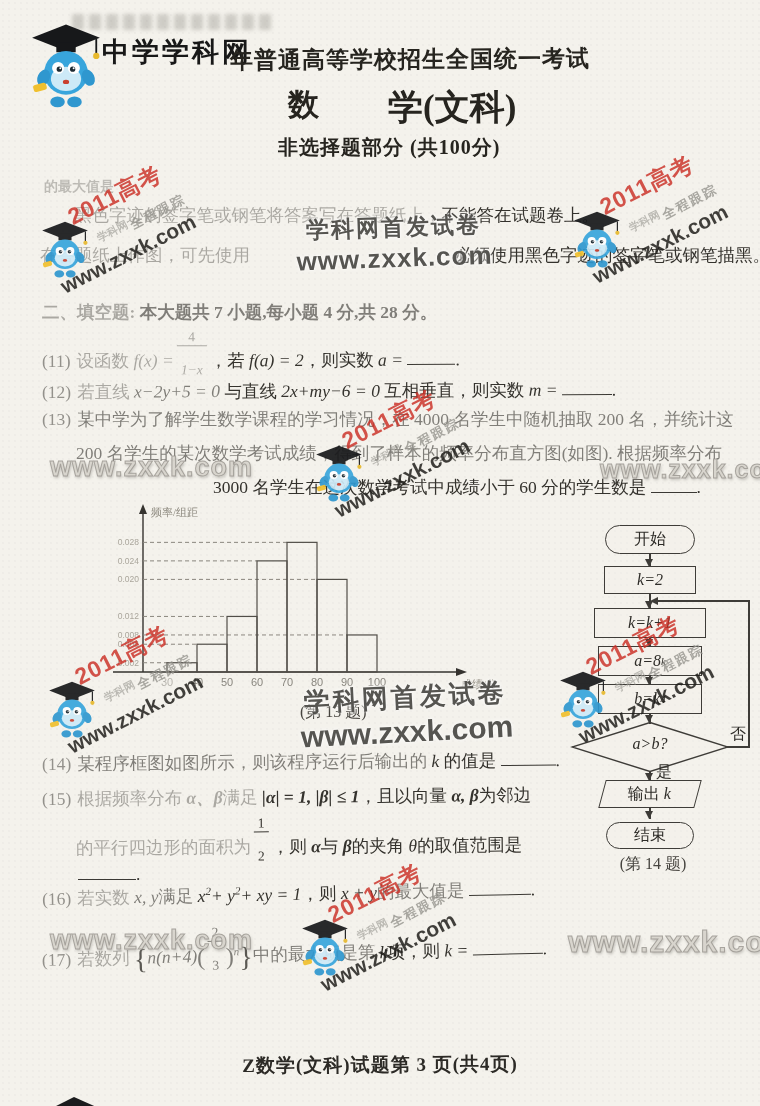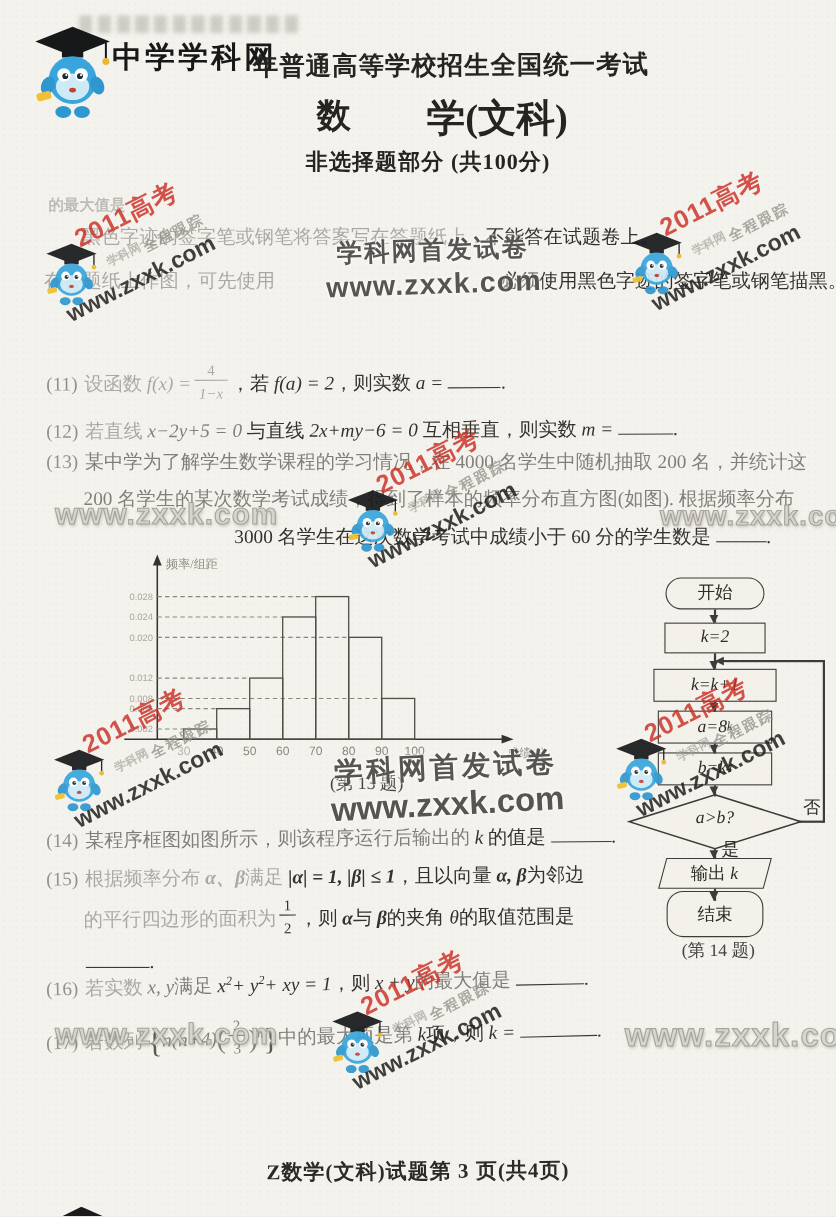--- a/index.html
+++ b/index.html
@@ -23,21 +23,21 @@
   #title-subj-l{left:288px;top:84px;font-size:31px;}
   #title-subj-r{left:388px;top:84px;font-size:35px;}
   #title-part{left:266px;top:134px;font-size:20px;letter-spacing:1px;margin-left:12px;}
   
   .row{position:absolute;white-space:nowrap;font-size:17.5px;color:#34322d;transform-origin:left center;}
   .vfaint{opacity:.38;} .faint{opacity:.6;} .pnum{opacity:.5;margin-right:6px;}
   .math{font-style:italic;} .math-b{font-style:italic;font-weight:bold;}
   .blank{display:inline-block;height:1.05em;border-bottom:1.5px solid #3b3934;vertical-align:baseline;}
   .frac{display:inline-block;vertical-align:-0.55em;text-align:center;font-size:13.5px;line-height:1.1;margin:0 3px;}
   .frac .fn{display:block;padding:0 4px;}
-  .frac .fd{display:block;border-top:1.1px solid #3b3934;padding:5px 4px;}
+  .frac .fd{display:block;border-top:1.1px solid #3b3934;padding:17px 4px;}
   .big-paren{font-size:24px;vertical-align:-3px;}
   .brace{font-size:28px;vertical-align:-5px;opacity:.8;}
   #notice-head{left:44px;top:178px;font-size:14px;font-weight:bold;opacity:.28;}
   #notice-l1{left:74px;top:203px;}
   #notice-l2{left:40px;top:243px;}
   #sec2{left:42px;top:300px;font-weight:bold;}
   #p11{left:42px;top:331px;transform:rotate(-.3deg);}
   #p12{left:42px;top:379px;transform:rotate(-.3deg);}
   #p13a{left:42px;top:407px;} #p13b{left:76px;top:441px;} #p13c{left:213px;top:474px;}
   #p14{left:42px;top:751px;transform:rotate(-.5deg);}
@@ -64,21 +64,21 @@
   .fc-terminal{border-radius:15px;}
   #fc-start{left:57px;top:7px;width:90px;height:29px;}
   #fc-k2{left:56px;top:48px;width:92px;height:28px;}
   #fc-k3{left:46px;top:90px;width:112px;height:30px;}
   #fc-a{left:50px;top:128px;width:104px;height:30px;}
   #fc-b{left:50px;top:166px;width:104px;height:30px;}
   #fc-dia{position:absolute;left:22px;top:203px;}
   #fc-dia-label{position:absolute;left:42px;top:217px;width:120px;text-align:center;}
   #fc-out{left:54px;top:262px;width:96px;height:28px;transform:skewX(-15deg);}
   #fc-out .unskew{transform:skewX(15deg);}
-  #fc-end{left:58px;top:292px;width:88px;height:42px;}
+  #fc-end{left:58px;top:304px;width:88px;height:27px;}
   #fc-caption{position:absolute;left:30px;top:336px;width:150px;text-align:center;color:#46443f;}
   .fc-line{position:absolute;background:#3e3c38;}
   .fc-arrow{position:absolute;width:0;height:0;border-left:4.5px solid transparent;
     border-right:4.5px solid transparent;border-top:8px solid #3e3c38;}
   .fc-arrow-left{position:absolute;width:0;height:0;border-top:4.5px solid transparent;
     border-bottom:4.5px solid transparent;border-right:8px solid #3e3c38;}
   #fl1{left:101px;top:36px;width:1.5px;height:12px;} #fa1{left:97px;top:41px;}
   #fl2{left:101px;top:76px;width:1.5px;height:14px;} #fa2{left:97px;top:83px;}
   #fl3{left:101px;top:120px;width:1.5px;height:9px;} #fa3{left:97px;top:121px;}
   #fl4{left:101px;top:158px;width:1.5px;height:9px;} #fa4{left:97px;top:159px;}
@@ -150,20 +150,24 @@
   <div id="title-part" class="ttl">非选择题部分 (共100分)</div>
 
   <div id="notice-head" class="row">的最大值是</div>
   <div id="notice-l1" class="row">
     <span class="vfaint">黑色字迹的签字笔或钢笔将答案写在答题纸上，</span><span>不能答在试题卷上。</span>
   </div>
   <div id="notice-l2" class="row">
     <span class="vfaint">在答题纸上作图，可先使用</span><span style="display:inline-block;width:205px;"></span><span>必须使用黑色字迹的签字笔或钢笔描黑。</span>
   </div>
 
+  <div id="sec2" class="row">
+    <span class="vfaint">二、填空题:</span>
+    <span class="faint">本大题共 7 小题,每小题 4 分,共 28 分。</span>
+  </div>
 
   <div id="p11" class="row">
     <span class="pnum">(11)</span><span class="vfaint">设函数</span>
     <span class="math vfaint">f(x) =</span><span class="frac vfaint"><span class="fn">4</span><span class="fd math">1−x</span></span><span>，若</span>
     <span class="math">f(a) = 2</span><span>，则实数</span>
     <span class="math">a =</span>
     <span class="blank" style="width:48px"></span><span>.</span>
   </div>
 
   <div id="p12" class="row">

